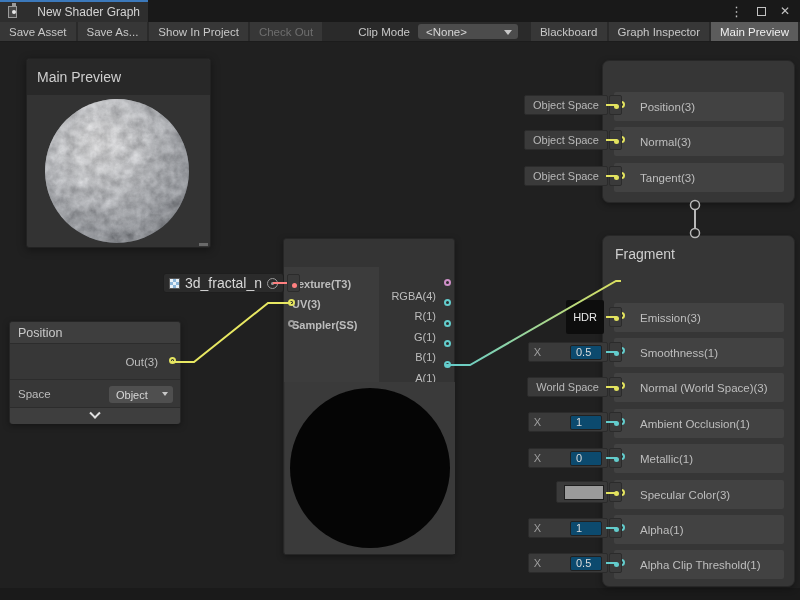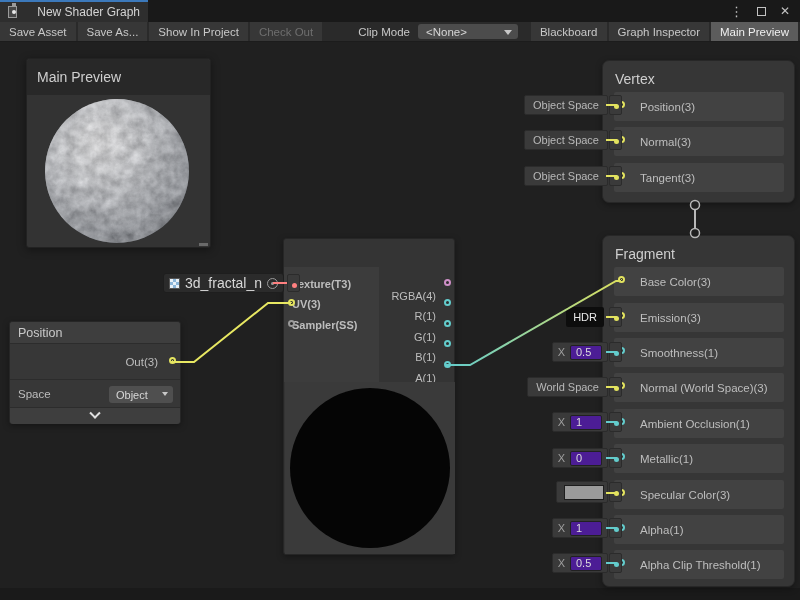--- a/index.html
+++ b/index.html
@@ -52,24 +52,24 @@
   .port.filled.teal::after   { background:#63cccc; }
 
   
   .ctl-group { position:absolute; right:178px; height:20px; display:flex; align-items:center;text-align:right; }
   .pill { height:20px; display:flex; align-items:center; background:#3a3a3a; border:1px solid #2b2b2b; border-radius:2px; padding:0 8px; color:#b8b8b8; font-size:11px; white-space:nowrap; }
   .dot-cell { width:13px; height:20px; margin-left:1px; background:#3a3a3a; border:1px solid #2b2b2b; border-radius:2px; position:relative; }
   .dot-cell::after { content:""; position:absolute; left:4px; top:7.5px; width:5px; height:5px; border-radius:50%; }
   .dot-cell.yellow::after { background:#e3e35f; }
   .dot-cell.teal::after   { background:#63cccc; }
   .dot-cell.red::after    { background:#ff8080; }
-  .hdr-pill { height:20px; display:flex; align-items:center; background:#0d0d0d; border-radius:2px; padding:8px 7px; color:#e8e8e8; font-size:11px; }
+  .hdr-pill { height:34px; display:flex; align-items:center; background:#0d0d0d; border-radius:2px; padding:8px 7px; color:#e8e8e8; font-size:11px; }
   .xfield { height:20px; display:flex; align-items:center; background:#3a3a3a; border:1px solid #2b2b2b; border-radius:2px; padding:0 5px; gap:5px; }
   .xfield .xlab { color:#9f9f9f; font-size:11px; }
-  .xfield .xval { min-width:32px; height:15px; background:#4c1d95; border:1px solid #212121; border-radius:2px; color:#dcdcdc; font-size:11px; padding:0 5px; display:flex; align-items:center; }
+  .xfield .xval { min-width:32px; height:15px; background:#0c4a6e; border:1px solid #212121; border-radius:2px; color:#dcdcdc; font-size:11px; padding:0 5px; display:flex; align-items:center;margin-left:24px; }
   .swatch-box { height:22px; width:52px; background:#3a3a3a; border:1px solid #2b2b2b; border-radius:2px; display:flex; align-items:center; justify-content:flex-end; padding-right:3px; }
   .swatch { width:40px; height:15px; background:#9b9b9b; border:1px solid #1d1d1d; }
 
   
   .stx-node { position:absolute; left:283px; top:238px; width:172px; height:317px; background:#343434; border:1px solid #262626; border-radius:3px; box-shadow:0 2px 6px rgba(0,0,0,.35); }
   .stx-title { position:absolute; left:0; top:0; width:100%; height:28px; background:#3c3c3c; color:#c9c9c9; font-size:12.5px; display:flex; align-items:center; padding-left:12px; border-radius:3px 3px 0 0; }
   .stx-incol { position:absolute; left:0; top:28px; width:95px; height:115px; background:#3c3c3c; }
   .stx-row { position:absolute; height:20px; display:flex; align-items:center; }
   .stx-row .port { left:4px; top:4.5px; }
   .stx-in-label { margin-left:8px; color:#bdbdbd; font-size:11px; white-space:nowrap;font-weight:bold; }
@@ -176,21 +176,20 @@
         <circle cx="73" cy="73" r="72" fill="url(#sph)"></circle>
         <g clip-path="url(#sclip)">
           <rect width="146" height="146" filter="url(#noise)" opacity="0.55" style="mix-blend-mode:multiply"></rect>
         </g>
       </svg>
       <div class="mp-resize"></div>
     </div>
   </div>
 
   <div class="node vx-node">
-    <div class="node-title">Vertex</div>
     <div class="slot-row" style="top:31px">
       <span class="port yellow in-row"></span>
       <span class="slot-label">Position(3)</span>
     </div>
     <div class="slot-row" style="top:66px">
       <span class="port yellow in-row"></span>
       <span class="slot-label">Normal(3)</span>
     </div>
     <div class="slot-row" style="top:102px">
       <span class="port yellow in-row"></span>
@@ -206,24 +205,20 @@
     <span class="pill">Object Space</span>
       <span class="dot-cell yellow"></span>
   </div>
   <div class="ctl-group" style="top:166px">
     <span class="pill">Object Space</span>
       <span class="dot-cell yellow"></span>
   </div>
 
   <div class="node fr-node">
     <div class="node-title">Fragment</div>
-    <div class="slot-row" style="top:31px">
-      <span class="port yellow filled in-row"></span>
-      <span class="slot-label">Base Color(3)</span>
-    </div>
     <div class="slot-row" style="top:67px">
       <span class="port yellow in-row"></span>
       <span class="slot-label">Emission(3)</span>
     </div>
     <div class="slot-row" style="top:102px">
       <span class="port teal in-row"></span>
       <span class="slot-label">Smoothness(1)</span>
     </div>
     <div class="slot-row" style="top:137px">
       <span class="port yellow in-row"></span>

